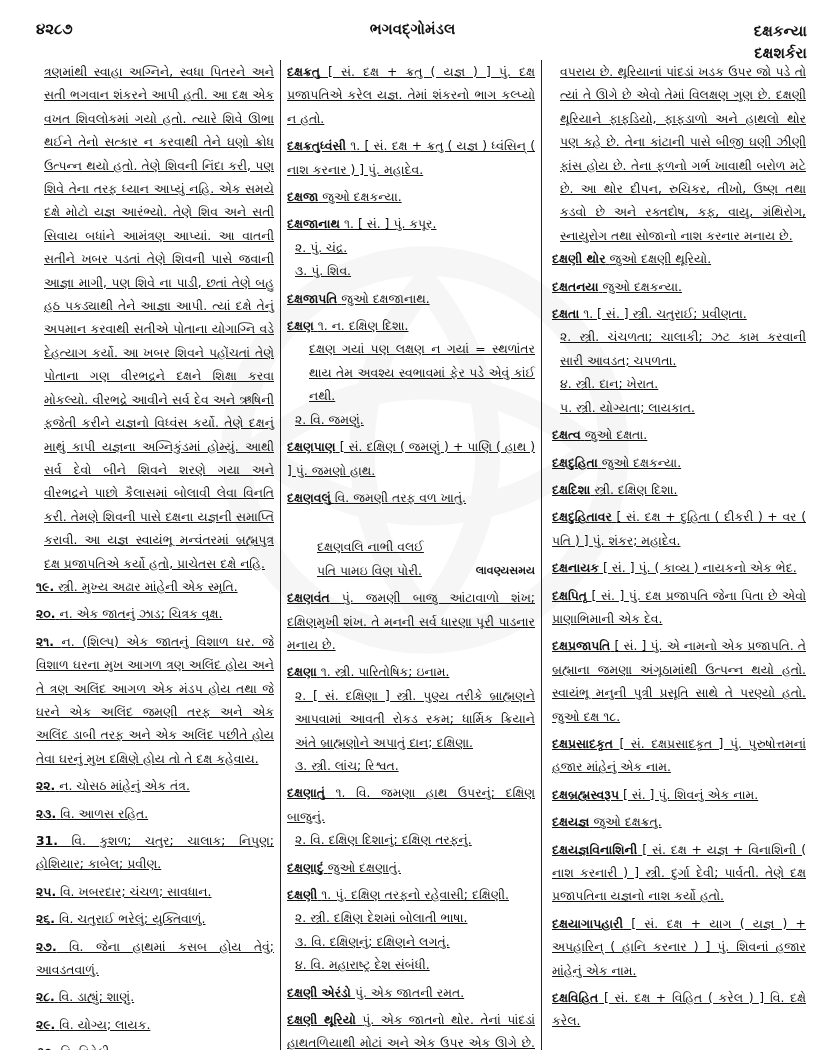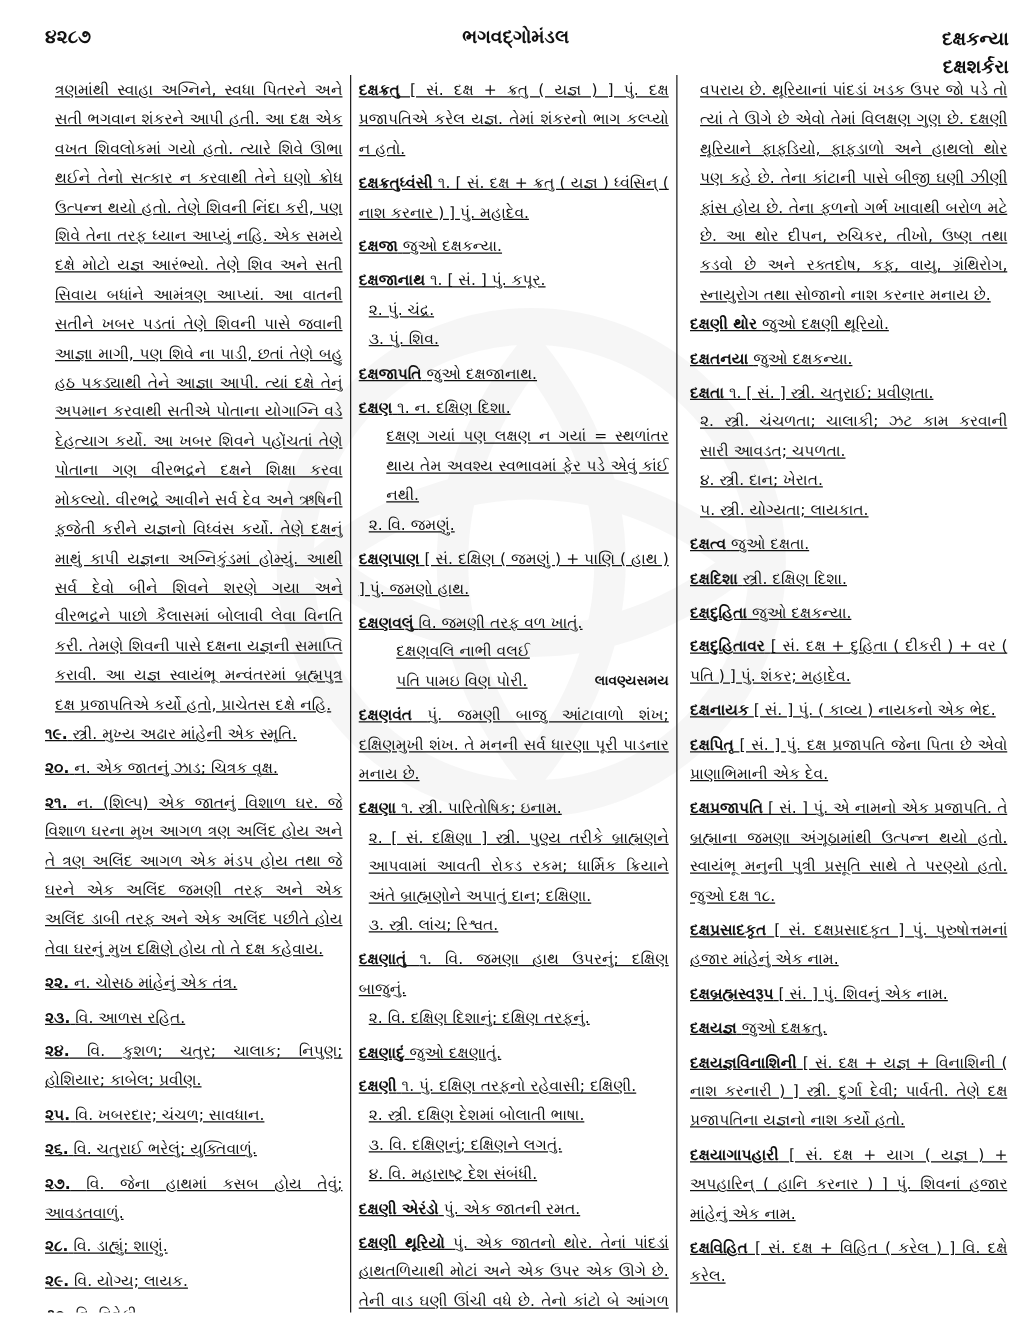--- a/index.html
+++ b/index.html
@@ -18,21 +18,21 @@
   .cols { position: absolute; left: 36px; top: 60px; width: 770px; height: 990px; display: flex; }
   .col { box-sizing: border-box; overflow: hidden; font-size: 12.4px; line-height: 23.4px; text-decoration: underline; }
   .col-left { width: 244px; padding-right: 6px; }
   .col-mid { width: 262px; border-left: 1.5px solid #222; border-right: 1.5px solid #222; padding: 0 6px 0 6px; }
   .col-right { width: 264px; padding-left: 10px; }
   .p { margin: 0; text-align: justify; }
   .entry { margin: 0 0 4px 0; text-align: justify; }
   .hw { font-weight: bold; }
   .sense { display: block; padding-left: 8px; text-align: justify; }
   .cont { padding-left: 8px; }
-  .quote { padding-left: 30px; display: block; }
+  .quote { padding-left: 30px; display: block; margin-top: 26px; }
   .quote-src { float: right; font-weight: bold; font-size: 11px; }
   .num { font-weight: bold; }
 </style>
 </head>
 <body>
 
 <svg class="watermark" viewBox="0 0 200 200">
   <circle cx="100" cy="100" r="90" fill="none" stroke="#888" stroke-width="14"></circle>
   <path d="M100 20 C 60 70, 60 130, 100 180 C 140 130, 140 70, 100 20 Z" fill="none" stroke="#888" stroke-width="12"></path>
   <path d="M20 100 C 70 60, 130 60, 180 100 C 130 140, 70 140, 20 100 Z" fill="none" stroke="#888" stroke-width="12"></path>
@@ -50,21 +50,21 @@
 <div class="cols">
 
   <div class="col col-left">
     <p class="p cont">ત્રણમાંથી સ્વાહા અગ્નિને, સ્વધા પિતરને અને સતી ભગવાન શંકરને આપી હતી. આ દક્ષ એક વખત શિવલોકમાં ગયો હતો. ત્યારે શિવે ઊભા થઈને તેનો સત્કાર ન કરવાથી તેને ઘણો ક્રોધ ઉત્પન્ન થયો હતો. તેણે શિવની નિંદા કરી, પણ શિવે તેના તરફ ધ્યાન આપ્યું નહિ. એક સમયે દક્ષે મોટો યજ્ઞ આરંભ્યો. તેણે શિવ અને સતી સિવાય બધાંને આમંત્રણ આપ્યાં. આ વાતની સતીને ખબર પડતાં તેણે શિવની પાસે જવાની આજ્ઞા માગી, પણ શિવે ના પાડી, છતાં તેણે બહુ હઠ પકડ્યાથી તેને આજ્ઞા આપી. ત્યાં દક્ષે તેનું અપમાન કરવાથી સતીએ પોતાના યોગાગ્નિ વડે દેહત્યાગ કર્યો. આ ખબર શિવને પહોંચતાં તેણે પોતાના ગણ વીરભદ્રને દક્ષને શિક્ષા કરવા મોકલ્યો. વીરભદ્રે આવીને સર્વ દેવ અને ઋષિની ફજેતી કરીને યજ્ઞનો વિધ્વંસ કર્યો. તેણે દક્ષનું માથું કાપી યજ્ઞના અગ્નિકુંડમાં હોમ્યું. આથી સર્વ દેવો બીને શિવને શરણે ગયા અને વીરભદ્રને પાછો કૈલાસમાં બોલાવી લેવા વિનતિ કરી. તેમણે શિવની પાસે દક્ષના યજ્ઞની સમાપ્તિ કરાવી. આ યજ્ઞ સ્વાયંભૂ મન્વંતરમાં બ્રહ્મપુત્ર દક્ષ પ્રજાપતિએ કર્યો હતો, પ્રાચેતસ દક્ષે નહિ.</p>
     <div>
       <div class="entry"><span class="num">૧૯.</span> <span>સ્ત્રી. મુખ્ય અઢાર માંહેની એક સ્મૃતિ.</span></div>
       <div class="entry"><span class="num">૨૦.</span> <span>ન. એક જાતનું ઝાડ; ચિત્રક વૃક્ષ.</span></div>
       <div class="entry"><span class="num">૨૧.</span> <span>ન. (શિલ્પ) એક જાતનું વિશાળ ઘર. જે વિશાળ ઘરના મુખ આગળ ત્રણ અલિંદ હોય અને તે ત્રણ અલિંદ આગળ એક મંડપ હોય તથા જે ઘરને એક અલિંદ જમણી તરફ અને એક અલિંદ ડાબી તરફ અને એક અલિંદ પછીતે હોય તેવા ઘરનું મુખ દક્ષિણે હોય તો તે દક્ષ કહેવાય.</span></div>
       <div class="entry"><span class="num">૨૨.</span> <span>ન. ચોસઠ માંહેનું એક તંત્ર.</span></div>
       <div class="entry"><span class="num">૨૩.</span> <span>વિ. આળસ રહિત.</span></div>
-      <div class="entry"><span class="num">૨૪.</span> <span>વિ. કુશળ; ચતુર; ચાલાક; નિપુણ; હોશિયાર; કાબેલ; પ્રવીણ.</span></div>
+      <div class="entry"><span class="num">31.</span> <span>વિ. કુશળ; ચતુર; ચાલાક; નિપુણ; હોશિયાર; કાબેલ; પ્રવીણ.</span></div>
       <div class="entry"><span class="num">૨૫.</span> <span>વિ. ખબરદાર; ચંચળ; સાવધાન.</span></div>
       <div class="entry"><span class="num">૨૬.</span> <span>વિ. ચતુરાઈ ભરેલું; યુક્તિવાળું.</span></div>
       <div class="entry"><span class="num">૨૭.</span> <span>વિ. જેના હાથમાં કસબ હોય તેવું; આવડતવાળું.</span></div>
       <div class="entry"><span class="num">૨૮.</span> <span>વિ. ડાહ્યું; શાણું.</span></div>
       <div class="entry"><span class="num">૨૯.</span> <span>વિ. યોગ્ય; લાયક.</span></div>
       <div class="entry"><span class="num">૩૦.</span> <span>વિ. વિવેકી.</span></div>
     </div>
 
   </div>
 
@@ -150,22 +150,22 @@
     <div class="entry"><span class="hw">દક્ષણી થોર</span> <span>જુઓ દક્ષણી થૂરિયો.</span></div>
     <div class="entry"><span class="hw">દક્ષતનયા</span> <span>જુઓ દક્ષકન્યા.</span></div>
     <div class="entry">
       <span class="hw">દક્ષતા</span>
       <span>૧. [ સં. ] સ્ત્રી. ચતુરાઈ; પ્રવીણતા.</span>
       <span class="sense">૨. સ્ત્રી. ચંચળતા; ચાલાકી; ઝટ કામ કરવાની સારી આવડત; ચપળતા.</span>
       <span class="sense">૪. સ્ત્રી. દાન; ખેરાત.</span>
       <span class="sense">૫. સ્ત્રી. યોગ્યતા; લાયકાત.</span>
     </div>
     <div class="entry"><span class="hw">દક્ષત્વ</span> <span>જુઓ દક્ષતા.</span></div>
+    <div class="entry"><span class="hw">દક્ષદુહિતા</span> <span>જુઓ દક્ષકન્યા.</span></div>
     <div class="entry"><span class="hw">દક્ષદિશા</span> <span>સ્ત્રી. દક્ષિણ દિશા.</span></div>
-    <div class="entry"><span class="hw">દક્ષદુહિતા</span> <span>જુઓ દક્ષકન્યા.</span></div>
     <div class="entry"><span class="hw">દક્ષદુહિતાવર</span> <span>[ સં. દક્ષ + દુહિતા ( દીકરી ) + વર ( પતિ ) ] પું. શંકર; મહાદેવ.</span></div>
     <div class="entry"><span class="hw">દક્ષનાયક</span> <span>[ સં. ] પું. ( કાવ્ય ) નાયકનો એક ભેદ.</span></div>
     <div class="entry"><span class="hw">દક્ષપિતૃ</span> <span>[ સં. ] પું. દક્ષ પ્રજાપતિ જેના પિતા છે એવો પ્રાણાભિમાની એક દેવ.</span></div>
     <div class="entry"><span class="hw">દક્ષપ્રજાપતિ</span> <span>[ સં. ] પું. એ નામનો એક પ્રજાપતિ. તે બ્રહ્માના જમણા અંગૂઠામાંથી ઉત્પન્ન થયો હતો. સ્વાયંભૂ મનુની પુત્રી પ્રસૂતિ સાથે તે પરણ્યો હતો. જુઓ દક્ષ ૧૮.</span></div>
     <div class="entry"><span class="hw">દક્ષપ્રસાદકૃત</span> <span>[ સં. દક્ષપ્રસાદકૃત ] પું. પુરુષોત્તમનાં હજાર માંહેનું એક નામ.</span></div>
     <div class="entry"><span class="hw">દક્ષબ્રહ્મસ્વરૂપ</span> <span>[ સં. ] પું. શિવનું એક નામ.</span></div>
     <div class="entry"><span class="hw">દક્ષયજ્ઞ</span> <span>જુઓ દક્ષક્રતુ.</span></div>
     <div class="entry"><span class="hw">દક્ષયજ્ઞવિનાશિની</span> <span>[ સં. દક્ષ + યજ્ઞ + વિનાશિની ( નાશ કરનારી ) ] સ્ત્રી. દુર્ગા દેવી; પાર્વતી. તેણે દક્ષ પ્રજાપતિના યજ્ઞનો નાશ કર્યો હતો.</span></div>
     <div class="entry"><span class="hw">દક્ષયાગાપહારી</span> <span>[ સં. દક્ષ + યાગ ( યજ્ઞ ) + અપહારિન્ ( હાનિ કરનાર ) ] પું. શિવનાં હજાર માંહેનું એક નામ.</span></div>
     <div class="entry"><span class="hw">દક્ષવિહિત</span> <span>[ સં. દક્ષ + વિહિત ( કરેલ ) ] વિ. દક્ષે કરેલ.</span></div>

